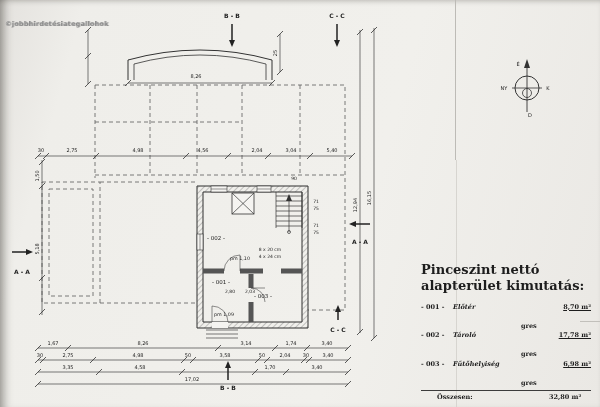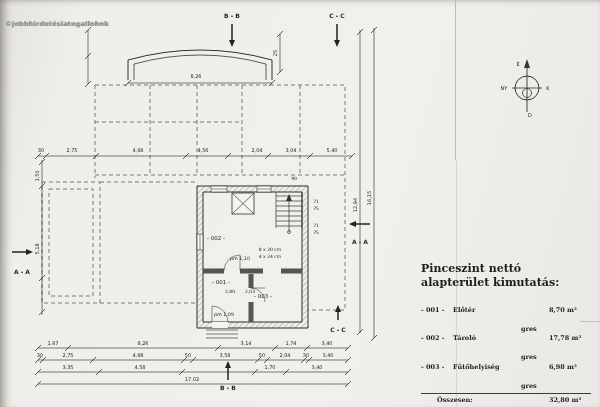--- a/index.html
+++ b/index.html
@@ -8,26 +8,26 @@
         box-shadow:inset 10px 0 8px -6px rgba(60,58,52,.45), inset 0 4px 6px -4px rgba(60,58,52,.35);}
   .crease-v{position:absolute;left:455px;top:0;width:1px;height:160px;background:#bdbbb6;}
   .crease-v2{position:absolute;left:456px;top:160px;width:1px;height:247px;background:#d7d5d0;}
   .crease-h{position:absolute;left:580px;top:321px;width:20px;height:1px;background:#c2c0bb;}
   .watermark{position:absolute;left:5px;top:20px;font-size:6.5px;font-weight:bold;color:#8d8d8d;
              letter-spacing:.2px;text-shadow:1px 0 0 #b5b5b3;white-space:nowrap;}
   svg{position:absolute;left:0;top:0;}
   svg text{font-family:"DejaVu Sans",sans-serif;fill:#242424;}
   .legend{position:absolute;left:421px;top:262px;width:170px;color:#1d1d1d;
           font-family:"DejaVu Serif",serif;font-weight:bold;font-size:6.5px;line-height:1.25;}
-  .legend-title{font-size:11px;margin-bottom:16px;}
+  .legend-title{font-size:13px;margin-bottom:8px;}
   .legend-row{display:flex;margin:1.5px 0;}
   .lg-code{width:32px;}
-  .lg-name{flex:1;}
+  .lg-name{flex:1;font-style:italic;}
   .lg-finish{width:28px;margin-top:19px;}
-  .lg-area{width:42px;}
+  .lg-area{width:42px;text-align:right;text-decoration:underline;}
   .legend-divider{border-top:1px solid #3c3c3c;margin:3px 0 2px;}
   .legend-total{display:flex;}
   .lg-total-label{flex:1;padding-left:16px;}
   .lg-total-value{width:42px;}
 </style>
 </head>
 <body>
 
 <div class="page">
 

